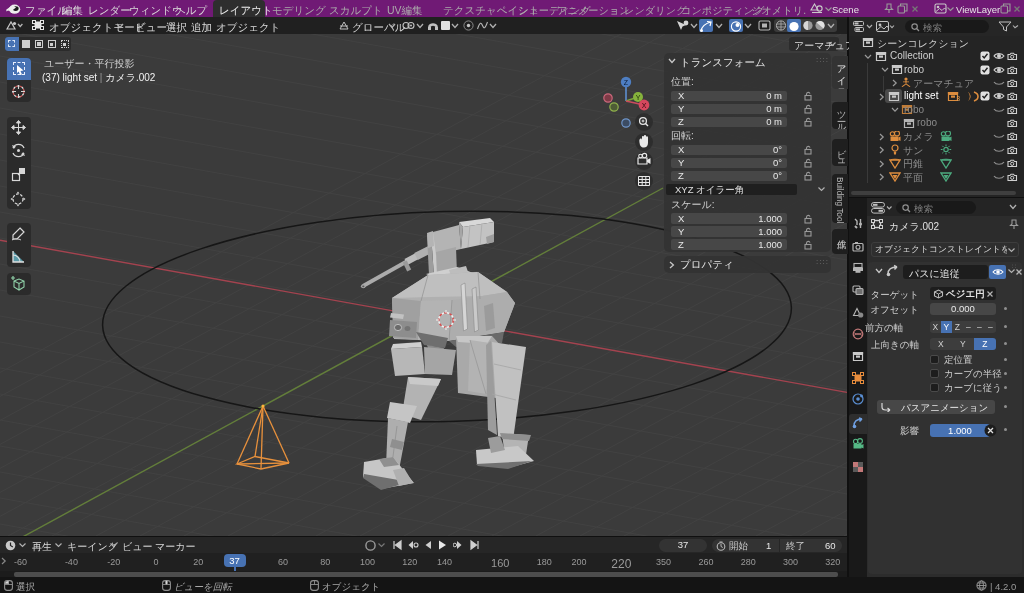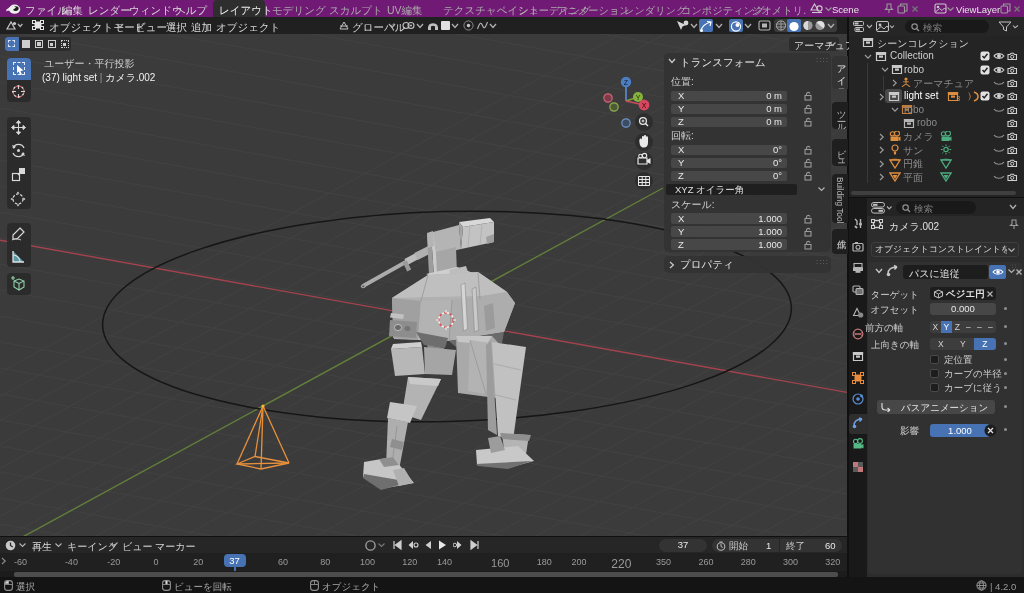--- a/index.html
+++ b/index.html
@@ -1124,21 +1124,21 @@
         <rect x="0.6" y="0.6" width="7.8" height="9.8" rx="2.6" fill="none" stroke="#8f8f8f" stroke-width="1.1"></rect>
         <path d="M1 4.5 L8 4.5 M4.5 0.6 L4.5 4.5" stroke="#8f8f8f" stroke-width="0.9"></path>
         <path d="M1.1 3.8 C1.1 1.8 2.2 1 4.4 1 L4.4 3.8 Z" fill="#d8d8d8"></path>
       </svg>
   <div class="txt" style="left:16px;top:3.5px;font-size:9.5px;color:#a8a8a8;">選択</div>
   <svg class="abs" style="left:162px;top:3px" width="9" height="11" viewBox="0 0 9 11">
         <rect x="0.6" y="0.6" width="7.8" height="9.8" rx="2.6" fill="none" stroke="#8f8f8f" stroke-width="1.1"></rect>
         <path d="M1 4.5 L8 4.5 M4.5 0.6 L4.5 4.5" stroke="#8f8f8f" stroke-width="0.9"></path>
         <rect x="3.4" y="0.8" width="2.2" height="3.5" rx="1" fill="#d8d8d8"></rect>
       </svg>
-  <div class="txt" style="left:174px;top:3.5px;font-size:9.5px;color:#a8a8a8;">ビューを回転</div>
+  <div class="txt" style="left:174px;top:3.5px;font-size:9.5px;color:#a8a8a8;font-style:italic;">ビューを回転</div>
   <svg class="abs" style="left:310px;top:3px" width="9" height="11" viewBox="0 0 9 11">
         <rect x="0.6" y="0.6" width="7.8" height="9.8" rx="2.6" fill="none" stroke="#8f8f8f" stroke-width="1.1"></rect>
         <path d="M1 4.5 L8 4.5 M4.5 0.6 L4.5 4.5" stroke="#8f8f8f" stroke-width="0.9"></path>
       </svg>
   <div class="txt" style="left:322px;top:3.5px;font-size:9.5px;color:#a8a8a8;">オブジェクト</div>
   <svg class="abs" style="left:976px;top:3px" width="12" height="11" viewBox="0 0 12 11">
         <circle cx="5.5" cy="5.5" r="4.6" fill="none" stroke="#9a9a9a" stroke-width="1"></circle>
         <ellipse cx="5.5" cy="5.5" rx="2" ry="4.6" fill="none" stroke="#9a9a9a" stroke-width="0.9"></ellipse>
         <path d="M1 5.5 L10 5.5 M1.6 3 L9.4 3 M1.6 8 L9.4 8" stroke="#9a9a9a" stroke-width="0.9"></path>
       </svg>

